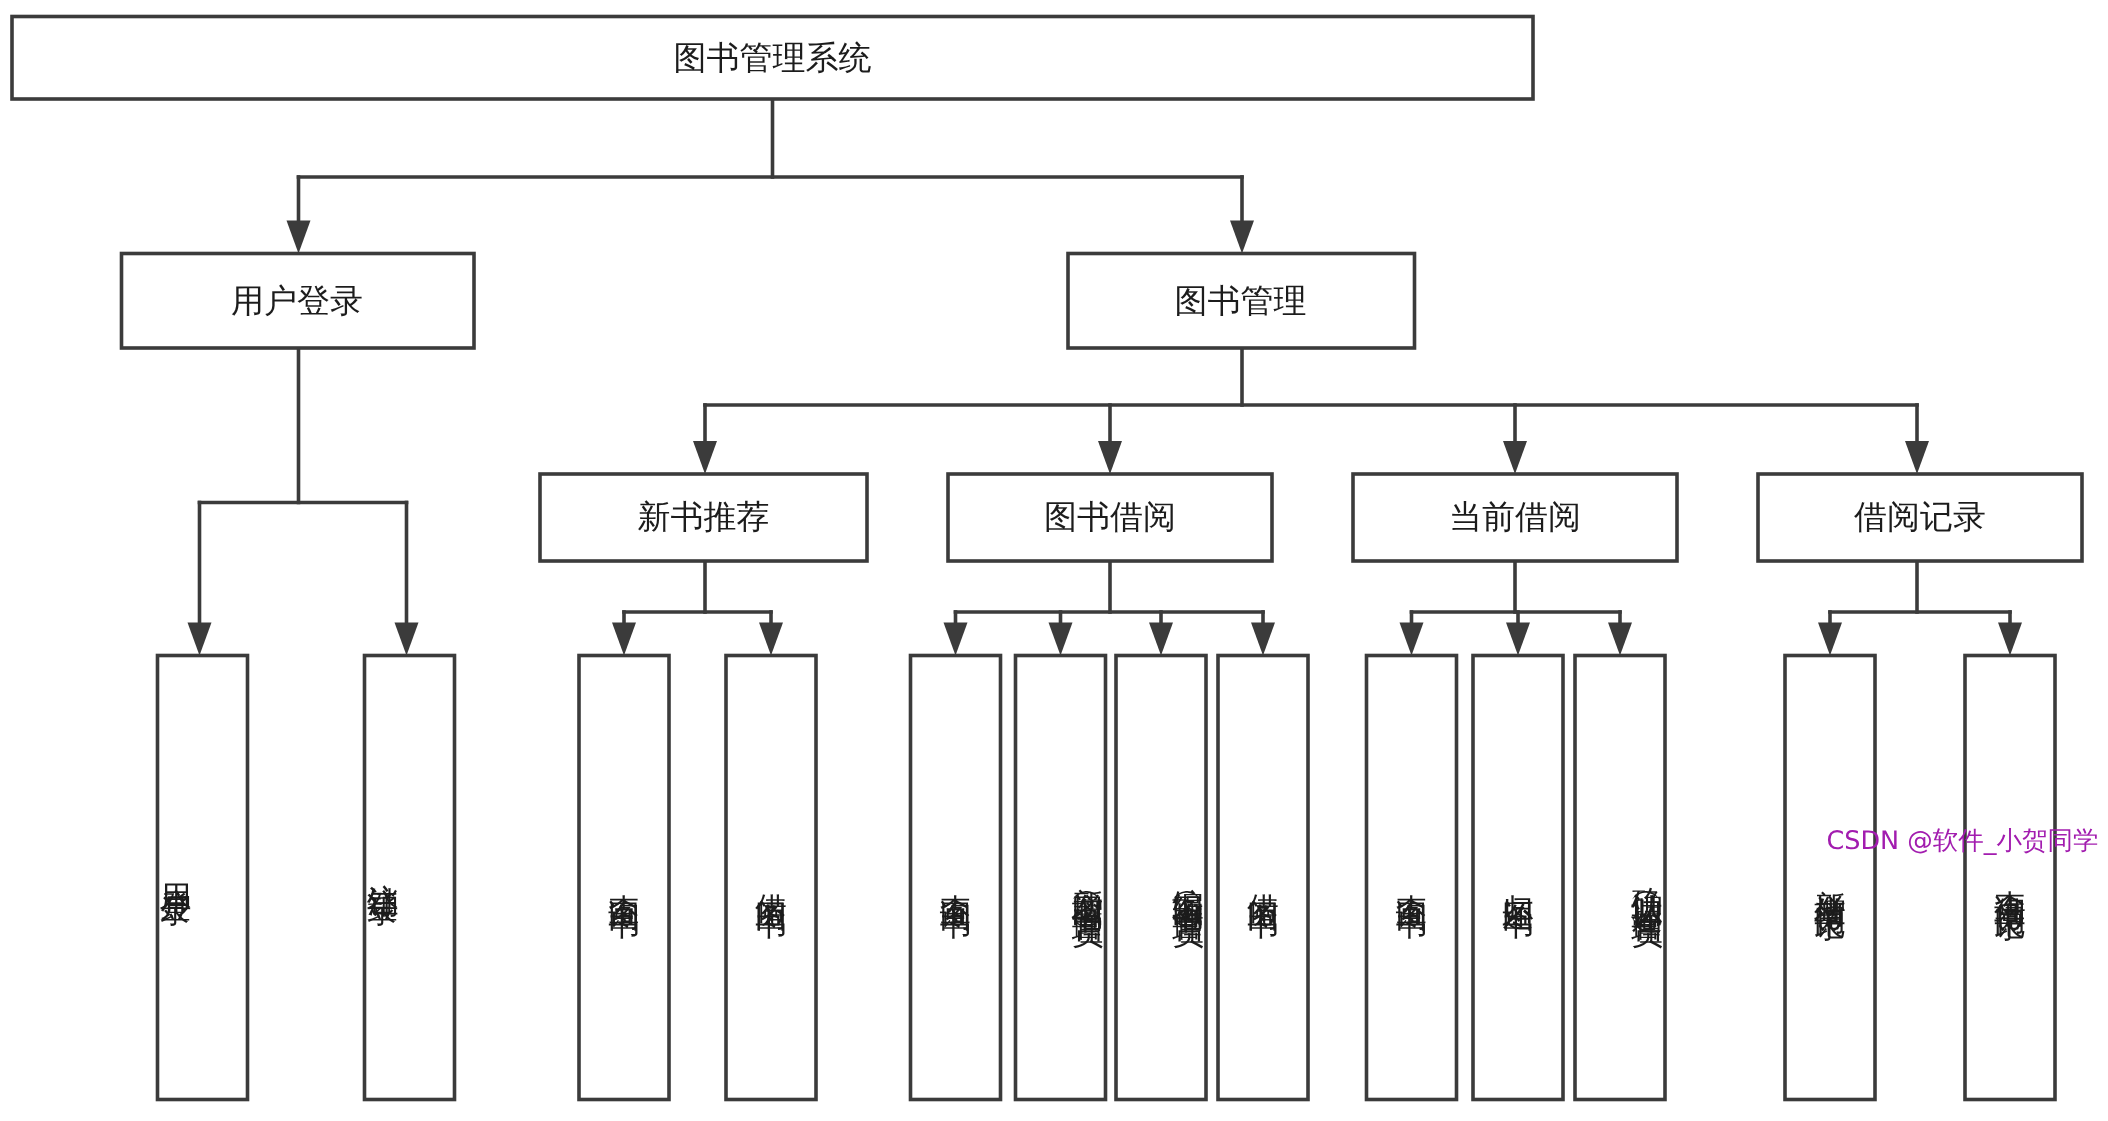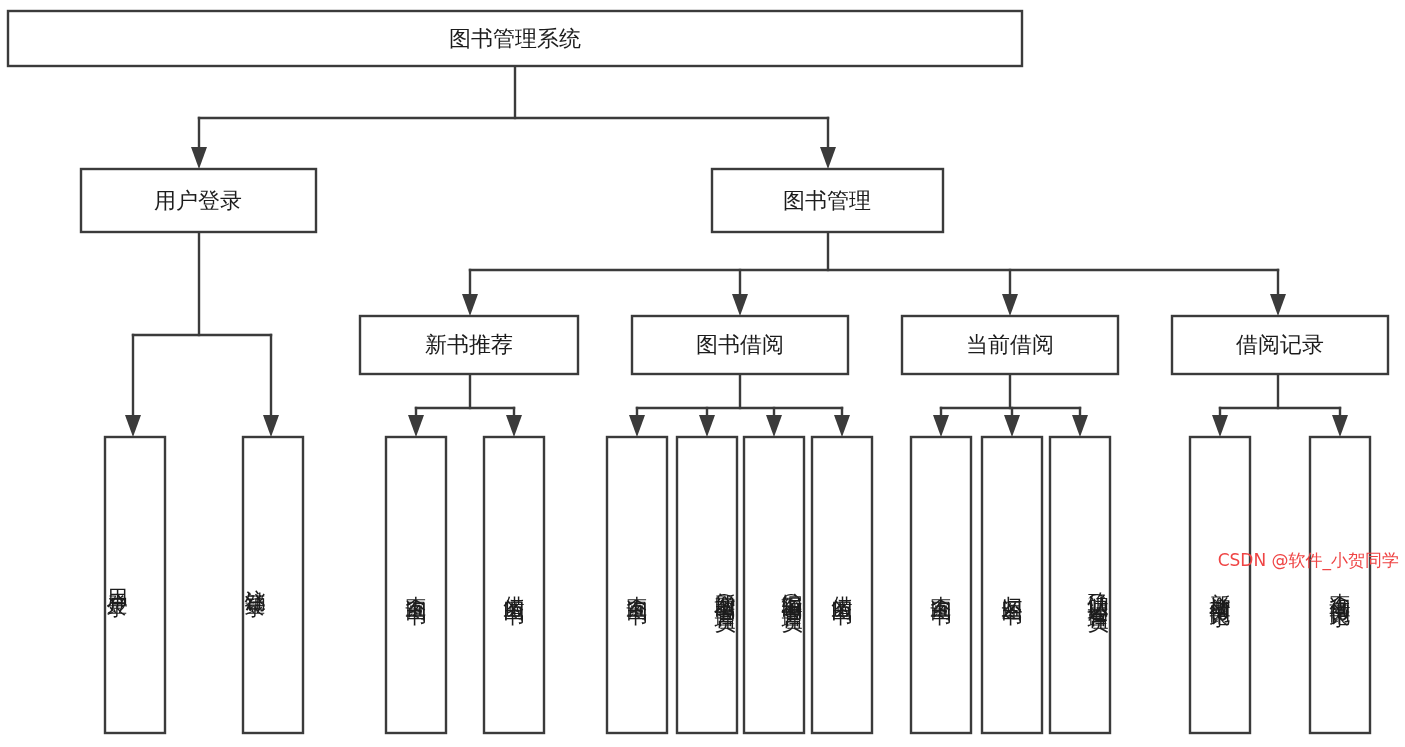--- a/index.html
+++ b/index.html
@@ -23,21 +23,21 @@
     text-orientation:upright;
     font-family:"DejaVu Sans","Liberation Sans",sans-serif;
     font-size:21px;line-height:1.15;letter-spacing:3px;
     color:#1c1c1c;
     text-align:center;
     white-space:nowrap;
     pointer-events:none;
   }
   .watermark{
     position:absolute;right:6px;bottom:4px;
-    font-size:17px;color:#ef4444;
+    font-size:17px;color:#a21caf;
     font-family:"DejaVu Sans","Liberation Sans",sans-serif;
     white-space:nowrap;
   }
 </style>
 </head>
 <body>
 
 <div id="stage">
 
   <svg viewBox="0 0 1405 747">

